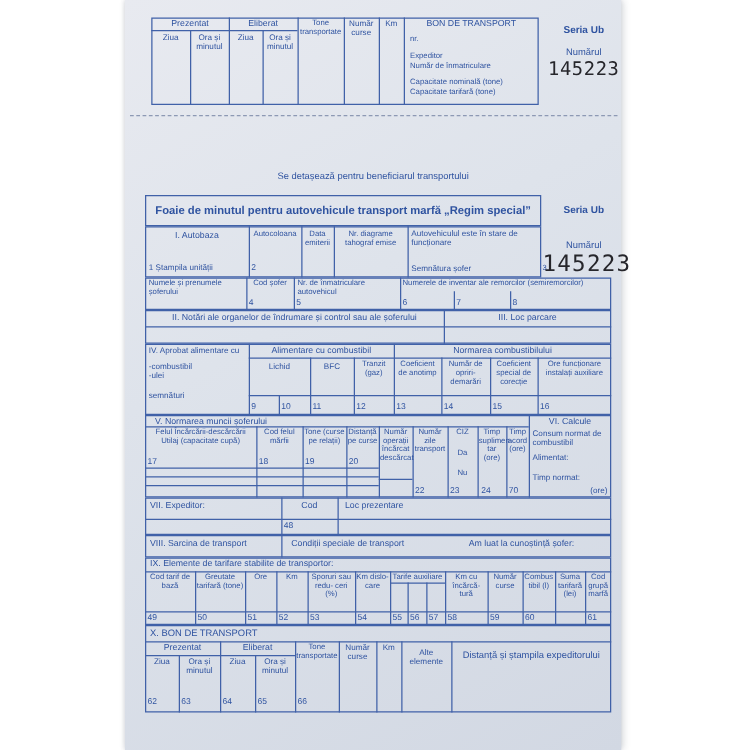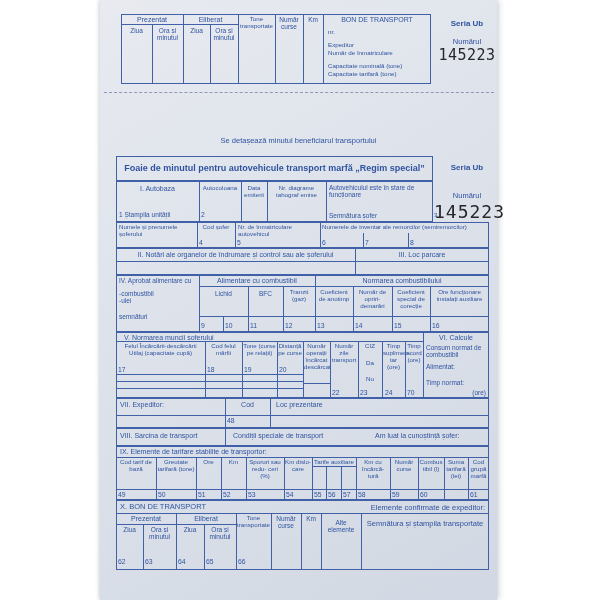--- a/index.html
+++ b/index.html
@@ -60,21 +60,21 @@
   <div class="t f6" style="left:328px;top:42px;">Expeditor</div>
   <div class="t f6" style="left:328px;top:50px;">Număr de înmatriculare</div>
   <div class="t f6" style="left:328px;top:63px;">Capacitate nominală (tone)</div>
   <div class="t f6" style="left:328px;top:71px;">Capacitate tarifară (tone)</div>
 
   <div class="t c b" style="left:437px;top:20px;width:60px;font-size:8px;">Seria Ub</div>
   <div class="t c f75" style="left:437px;top:38px;width:60px;">Numărul</div>
   <div class="t c mono" style="left:435px;top:47px;width:64px;font-size:15px;letter-spacing:.5px;">145223</div>
 
   <div class="dash" style="left:104px;top:92px;width:390px;"></div>
-  <div class="t c f75" style="left:100px;top:137px;width:397px;">Se detașează minutul beneficiarul transportului</div>
+  <div class="t c f75" style="left:100px;top:137px;width:397px;">Se detașează pentru beneficiarul transportului</div>
 
   <div class="box" style="left:116px;top:156px;width:317px;height:25px;"></div>
   <div class="t c b nw" style="left:118px;top:163px;width:313px;font-size:9px;">Foaie de minutul pentru autovehicule transport marfă „Regim special”</div>
   <div class="t c b" style="left:437px;top:164px;width:60px;font-size:8px;">Seria Ub</div>
 
   <div class="box" style="left:116px;top:181px;width:317px;height:41px;"></div>
   <div class="v" style="left:199px;top:181px;height:41px;"></div>
   <div class="v" style="left:241px;top:181px;height:41px;"></div>
   <div class="v" style="left:267px;top:181px;height:41px;"></div>
   <div class="v" style="left:326px;top:181px;height:41px;"></div>
@@ -240,40 +240,39 @@
   <div class="num" style="left:314px;top:491px;">55</div>
   <div class="num" style="left:328px;top:491px;">56</div>
   <div class="num" style="left:343px;top:491px;">57</div>
   <div class="num" style="left:358px;top:491px;">58</div>
   <div class="num" style="left:392px;top:491px;">59</div>
   <div class="num" style="left:420px;top:491px;">60</div>
   <div class="num" style="left:470px;top:491px;">61</div>
 
   <div class="box" style="left:116px;top:500px;width:373px;height:70px;"></div>
   <div class="t f75" style="left:120px;top:503px;">X. BON DE TRANSPORT</div>
-  <div class="t r f75" style="left:300px;top:504px;width:185px;">Elemente confirmate de expeditor:</div>
   <div class="h" style="left:116px;top:513px;width:373px;"></div>
   <div class="v" style="left:176px;top:513px;height:57px;"></div>
   <div class="v" style="left:236px;top:513px;height:57px;"></div>
   <div class="v" style="left:271px;top:513px;height:57px;"></div>
   <div class="v" style="left:301px;top:513px;height:57px;"></div>
   <div class="v" style="left:321px;top:513px;height:57px;"></div>
   <div class="v" style="left:361px;top:513px;height:57px;"></div>
   <div class="h" style="left:116px;top:524px;width:120px;"></div>
   <div class="v" style="left:143px;top:524px;height:46px;"></div>
   <div class="v" style="left:204px;top:524px;height:46px;"></div>
   <div class="t c" style="left:116px;top:514.5px;width:60px;">Prezentat</div>
   <div class="t c" style="left:176px;top:514.5px;width:60px;">Eliberat</div>
   <div class="t c f65" style="left:116px;top:526px;width:27px;">Ziua</div>
   <div class="t c f65" style="left:144px;top:526px;width:31px;">Ora și minutul</div>
   <div class="t c f65" style="left:176px;top:526px;width:28px;">Ziua</div>
   <div class="t c f65" style="left:205px;top:526px;width:30px;">Ora și minutul</div>
   <div class="t c f6" style="left:237px;top:515px;width:33px;">Tone transportate</div>
   <div class="t c f65" style="left:272px;top:515px;width:28px;">Număr curse</div>
   <div class="t c f65" style="left:301px;top:515px;width:20px;">Km</div>
   <div class="t c f65" style="left:322px;top:519px;width:38px;">Alte elemente</div>
-  <div class="t c f75" style="left:361px;top:520px;width:128px;">Semnătura și ștampila transportate</div>
+  <div class="t c f75" style="left:361px;top:520px;width:128px;">Distanță și ștampila expeditorului</div>
   <div class="num" style="left:118px;top:558px;">62</div>
   <div class="num" style="left:145px;top:558px;">63</div>
   <div class="num" style="left:178px;top:558px;">64</div>
   <div class="num" style="left:206px;top:558px;">65</div>
   <div class="num" style="left:238px;top:558px;">66</div>
 </div>
 
 </body></html>

